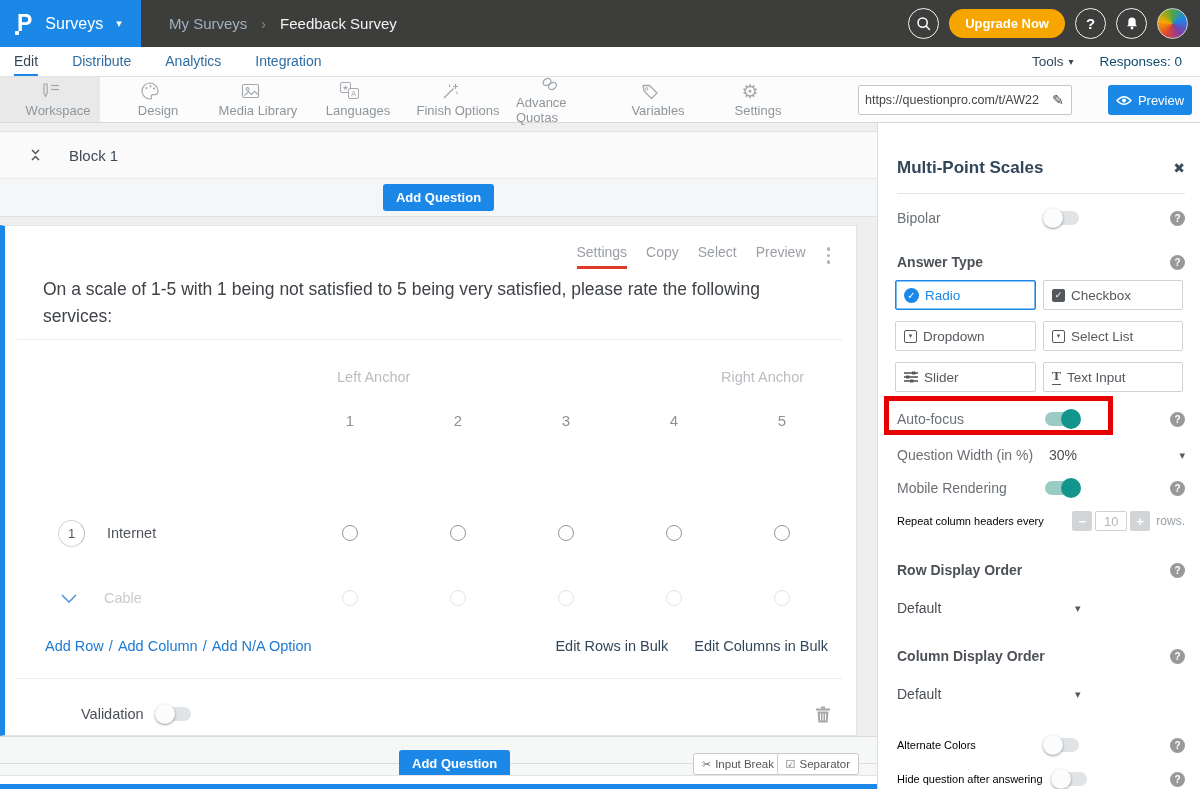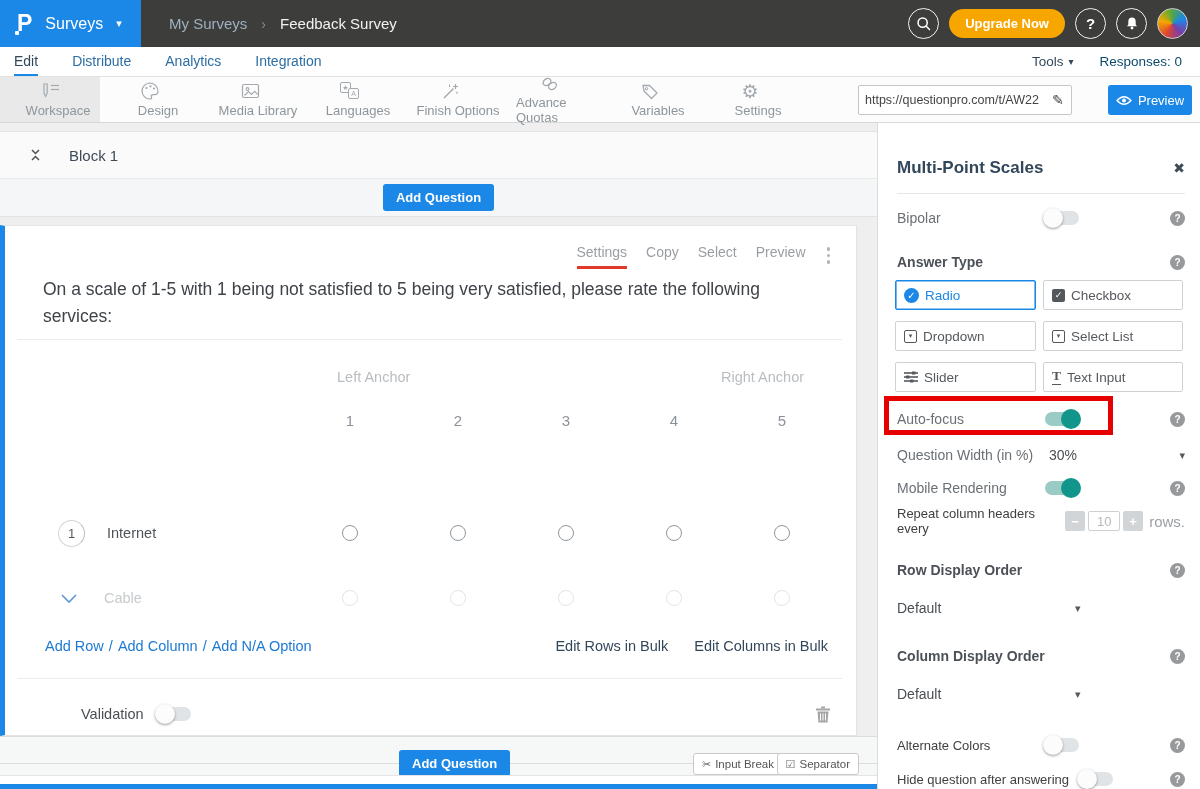--- a/index.html
+++ b/index.html
@@ -91,41 +91,41 @@
   .next-strip-blue { position:absolute; left:0; top:784px; width:877px; height:5px; background:#1b87e6; }
 
   
   .sidebar { position:absolute; left:877px; top:123px; width:323px; height:666px; background:#fff; border-left:1px solid #dcdcdc; }
   .sb-title-row { position:absolute; left:19px; right:15px; top:35px; display:flex; align-items:center; }
   .sb-title { font-size:17px; font-weight:600; color:#33475b; }
   .sb-close { margin-left:auto; color:#3d4b59; font-size:14px; font-weight:bold; }
   .sb-div { position:absolute; left:19px; right:15px; top:70px; border-top:1px solid #e6e6e6; }
   .sb-row { position:absolute; left:19px; right:15px; height:22px; display:flex; align-items:center; }
   .sb-label { font-size:14px; color:#6b7075; min-width:148px; }
-  .sb-label.lite { color:#404040; font-size:13px; }
+  .sb-label.lite { color:#000000; font-size:11px; }
   .sb-head { font-size:14px; font-weight:bold; color:#4c5157; }
   .help { margin-left:auto; width:15px; height:15px; border-radius:50%; background:#97999b; color:#fff; font-size:10px; font-weight:bold; display:flex; align-items:center; justify-content:center; flex-shrink:0; }
   .toggle { position:relative; display:inline-block; width:34px; height:14px; flex-shrink:0; }
   .toggle .track { position:absolute; left:0; top:0; width:34px; height:14px; background:#e1e4e6; border-radius:7px; }
   .toggle .knob { position:absolute; width:20px; height:20px; border-radius:50%; top:-3px; left:-2px; background:#fcfcfc; box-shadow:0 1px 2.5px rgba(0,0,0,.4); }
   .toggle.on .track { background:#9acbc5; }
   .toggle.on .knob { left:16px; background:#12968c; box-shadow:none; }
   .abtn-grid { position:absolute; left:17px; top:157px; width:289px; display:grid; grid-template-columns:141px 140px; column-gap:7px; row-gap:11px; }
   .abtn { height:30px; border:1px solid #cfd2d4; border-radius:2px; background:#fff; display:flex; align-items:center; gap:6px; padding:0 8px; font-size:13.5px; color:#55595e; }
   .abtn.selected { border:1px solid #1b87e6; box-shadow:inset 0 0 0 .6px #1b87e6; color:#1b87e6; }
   .ic-radio { width:15px; height:15px; border-radius:50%; background:#1b87e6; color:#fff; font-size:10px; display:flex; align-items:center; justify-content:center; flex-shrink:0; }
   .ic-checkbox { width:13px; height:13px; border-radius:2px; background:#54585d; color:#fff; font-size:9px; display:flex; align-items:center; justify-content:center; flex-shrink:0; }
   .ic-dropbox { width:13px; height:13px; border:1.4px solid #54585d; border-radius:2px; color:#54585d; font-size:7px; display:flex; align-items:center; justify-content:center; flex-shrink:0; }
   .ic-text { font-weight:bold; font-size:13.5px; color:#54585d; font-family:"Liberation Serif",serif; border-bottom:1px solid #54585d; line-height:1.05; }
   .sb-value { font-size:14px; color:#4a4f54; }
   .sel-caret { font-size:11px; color:#55595e; }
   .stepper { margin-left:auto; display:flex; align-items:center; gap:3px; }
   .step-btn { width:20px; height:20px; background:#d2d5d7; border:none; border-radius:2px; color:#fff; font-size:13px; font-weight:bold; display:flex; align-items:center; justify-content:center; }
   .step-input { width:32px; height:20px; border:1px solid #d0d0d0; border-radius:2px; text-align:center; font-size:13px; color:#b5b8ba; font-family:inherit; }
-  .step-suffix { font-size:15px; color:#9aa0a5; margin-left:3px; }
+  .step-suffix { font-size:12px; color:#9aa0a5; margin-left:3px; }
   .hide-row .sb-label { min-width:0; margin-right:10px; }
 
   .highlight-box { position:absolute; left:884px; top:396px; width:229px; height:39px; border:5px solid #e60000; z-index:50; pointer-events:none; }
 
   svg { display:block; }
 </style>
 </head>
 <body>
 
 <div id="stage">

